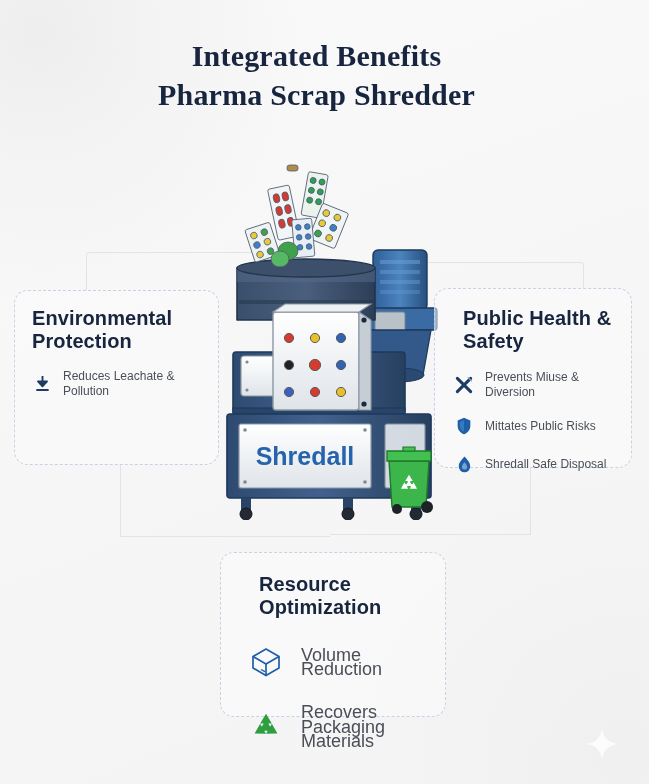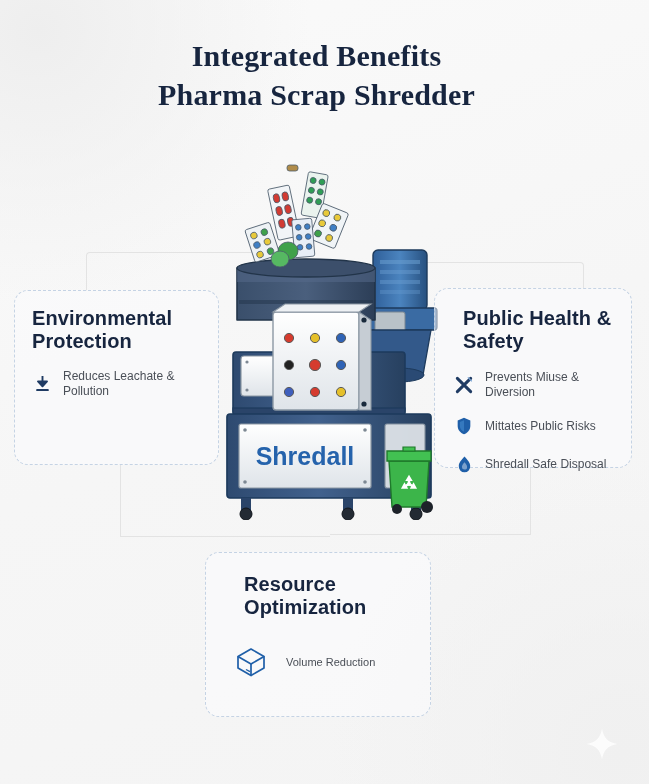--- a/index.html
+++ b/index.html
@@ -53,25 +53,25 @@
   .ico{width:22px;min-width:22px;height:22px;display:flex;align-items:center;justify-content:center;}
 
   #card-left{left:14px;top:290px;width:205px;height:175px;padding:16px 14px 0 16px;}
   #card-left .card-title{margin:0 0 16px 1px;}
   #card-left .row{margin-bottom:15px;}
 
   #card-right{left:434px;top:288px;width:198px;height:180px;padding:18px 12px 0 18px;}
   #card-right .card-title{margin:0 0 17px 10px;}
   #card-right .row{margin-bottom:16px;}
 
-  #card-bottom{left:205px;top:552px;width:226px;height:165px;padding:20px 16px 0 28px;}
+  #card-bottom{left:220px;top:552px;width:226px;height:165px;padding:20px 16px 0 28px;}
   #card-bottom .card-title{margin:0 0 26px 10px;text-align:left;}
   #card-bottom .row{margin-bottom:26px;gap:18px;}
   #card-bottom .ico{width:34px;min-width:34px;height:34px;}
-  #card-bottom .row-text{font-size:11px;}
+  #card-bottom .row-text{font-size:18px;}
 
   
   #machine{position:absolute;left:225px;top:160px;width:230px;height:360px;}
   #bin{position:absolute;left:383px;top:443px;width:52px;height:72px;}
   #pills{position:absolute;left:243px;top:163px;width:115px;height:105px;}
 
   
   #sparkle{position:absolute;left:585px;top:727px;width:34px;height:34px;opacity:.85;}
 </style>
 </head>
@@ -305,19 +305,32 @@
         <svg width="32" height="32" viewBox="0 0 32 32" fill="none" stroke="#1f5fa8" stroke-width="1.7" stroke-linejoin="round">
           <path d="M16 3 29 10.5 16 18 3 10.5z"></path>
           <path d="M3 10.5V22L16 29.5V18"></path>
           <path d="M29 10.5V22L16 29.5"></path>
           <path d="M11 23.5l4 2.2" stroke-width="1.4"></path>
         </svg>
       </span>
       <span class="row-text">Volume Reduction</span>
     </div>
 
+    <div class="row">
+      <span class="ico">
+        <svg width="32" height="32" viewBox="-17 -17 34 34">
+          <g fill="#2f9e41">
+            <path d="M0,-14 L6.2,-3.6 L2.2,-3.6 L2.2,4 L-2.2,4 L-2.2,-3.6 L-6.2,-3.6 Z"></path>
+            <path d="M0,-14 L6.2,-3.6 L2.2,-3.6 L2.2,4 L-2.2,4 L-2.2,-3.6 L-6.2,-3.6 Z" transform="rotate(120)"></path>
+            <path d="M0,-14 L6.2,-3.6 L2.2,-3.6 L2.2,4 L-2.2,4 L-2.2,-3.6 L-6.2,-3.6 Z" transform="rotate(240)"></path>
+          </g>
+        </svg>
+      </span>
+      <span class="row-text" style="white-space:pre-line">Recovers
+Packaging Materials</span>
+    </div>
   </div>
 
   <svg id="sparkle" viewBox="0 0 40 40">
     <path d="M20 2 C22 13 27 18 38 20 C27 22 22 27 20 38 C18 27 13 22 2 20 C13 18 18 13 20 2 Z" fill="#ffffff"></path>
   </svg>
 
 </div>
 
 </body></html>

